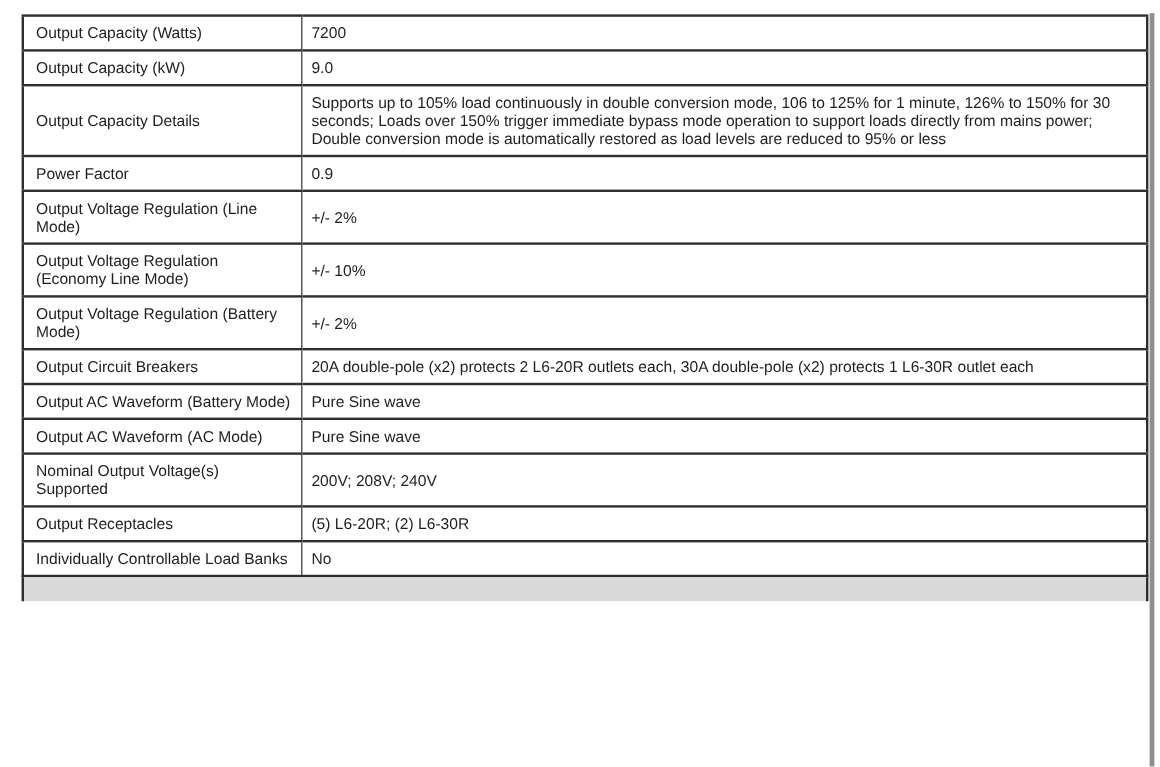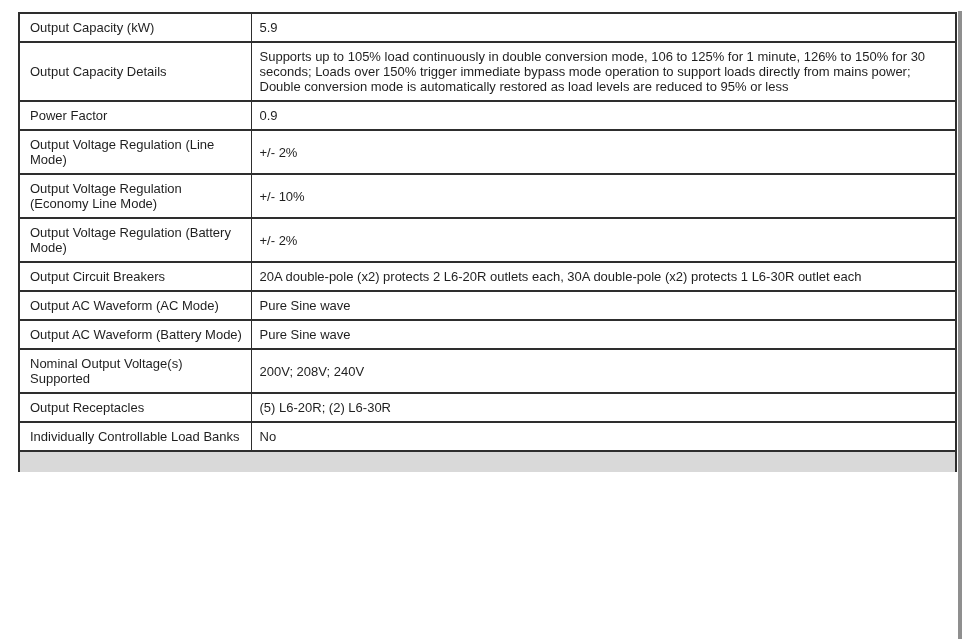--- a/index.html
+++ b/index.html
@@ -65,22 +65,26 @@
 </style>
 </head>
 <body>
 
 <div id="page">
 
   <div class="spec-table-wrap">
     <table class="spec-table">
       <tbody>
         <tr>
+          <td class="label-cell">Output Capacity (Watts)</td>
+          <td class="value-cell">7200</td>
+        </tr>
+        <tr>
           <td class="label-cell">Output Capacity (kW)</td>
-          <td class="value-cell">5.9</td>
+          <td class="value-cell">9.0</td>
         </tr>
         <tr>
           <td class="label-cell">Output Capacity Details</td>
           <td class="value-cell">Supports up to 105% load continuously in double conversion mode, 106 to 125% for 1 minute, 126% to 150% for 30 seconds; Loads over 150% trigger immediate bypass mode operation to support loads directly from mains power; Double conversion mode is automatically restored as load levels are reduced to 95% or less</td>
         </tr>
         <tr>
           <td class="label-cell">Power Factor</td>
           <td class="value-cell">0.9</td>
         </tr>
         <tr>
@@ -93,25 +97,25 @@
         </tr>
         <tr>
           <td class="label-cell">Output Voltage Regulation (Battery Mode)</td>
           <td class="value-cell">+/- 2%</td>
         </tr>
         <tr>
           <td class="label-cell">Output Circuit Breakers</td>
           <td class="value-cell">20A double-pole (x2) protects 2 L6-20R outlets each, 30A double-pole (x2) protects 1 L6-30R outlet each</td>
         </tr>
         <tr>
-          <td class="label-cell">Output AC Waveform (AC Mode)</td>
+          <td class="label-cell">Output AC Waveform (Battery Mode)</td>
           <td class="value-cell">Pure Sine wave</td>
         </tr>
         <tr>
-          <td class="label-cell">Output AC Waveform (Battery Mode)</td>
+          <td class="label-cell">Output AC Waveform (AC Mode)</td>
           <td class="value-cell">Pure Sine wave</td>
         </tr>
         <tr>
           <td class="label-cell">Nominal Output Voltage(s) Supported</td>
           <td class="value-cell">200V; 208V; 240V</td>
         </tr>
         <tr>
           <td class="label-cell">Output Receptacles</td>
           <td class="value-cell">(5) L6-20R; (2) L6-30R</td>
         </tr>

